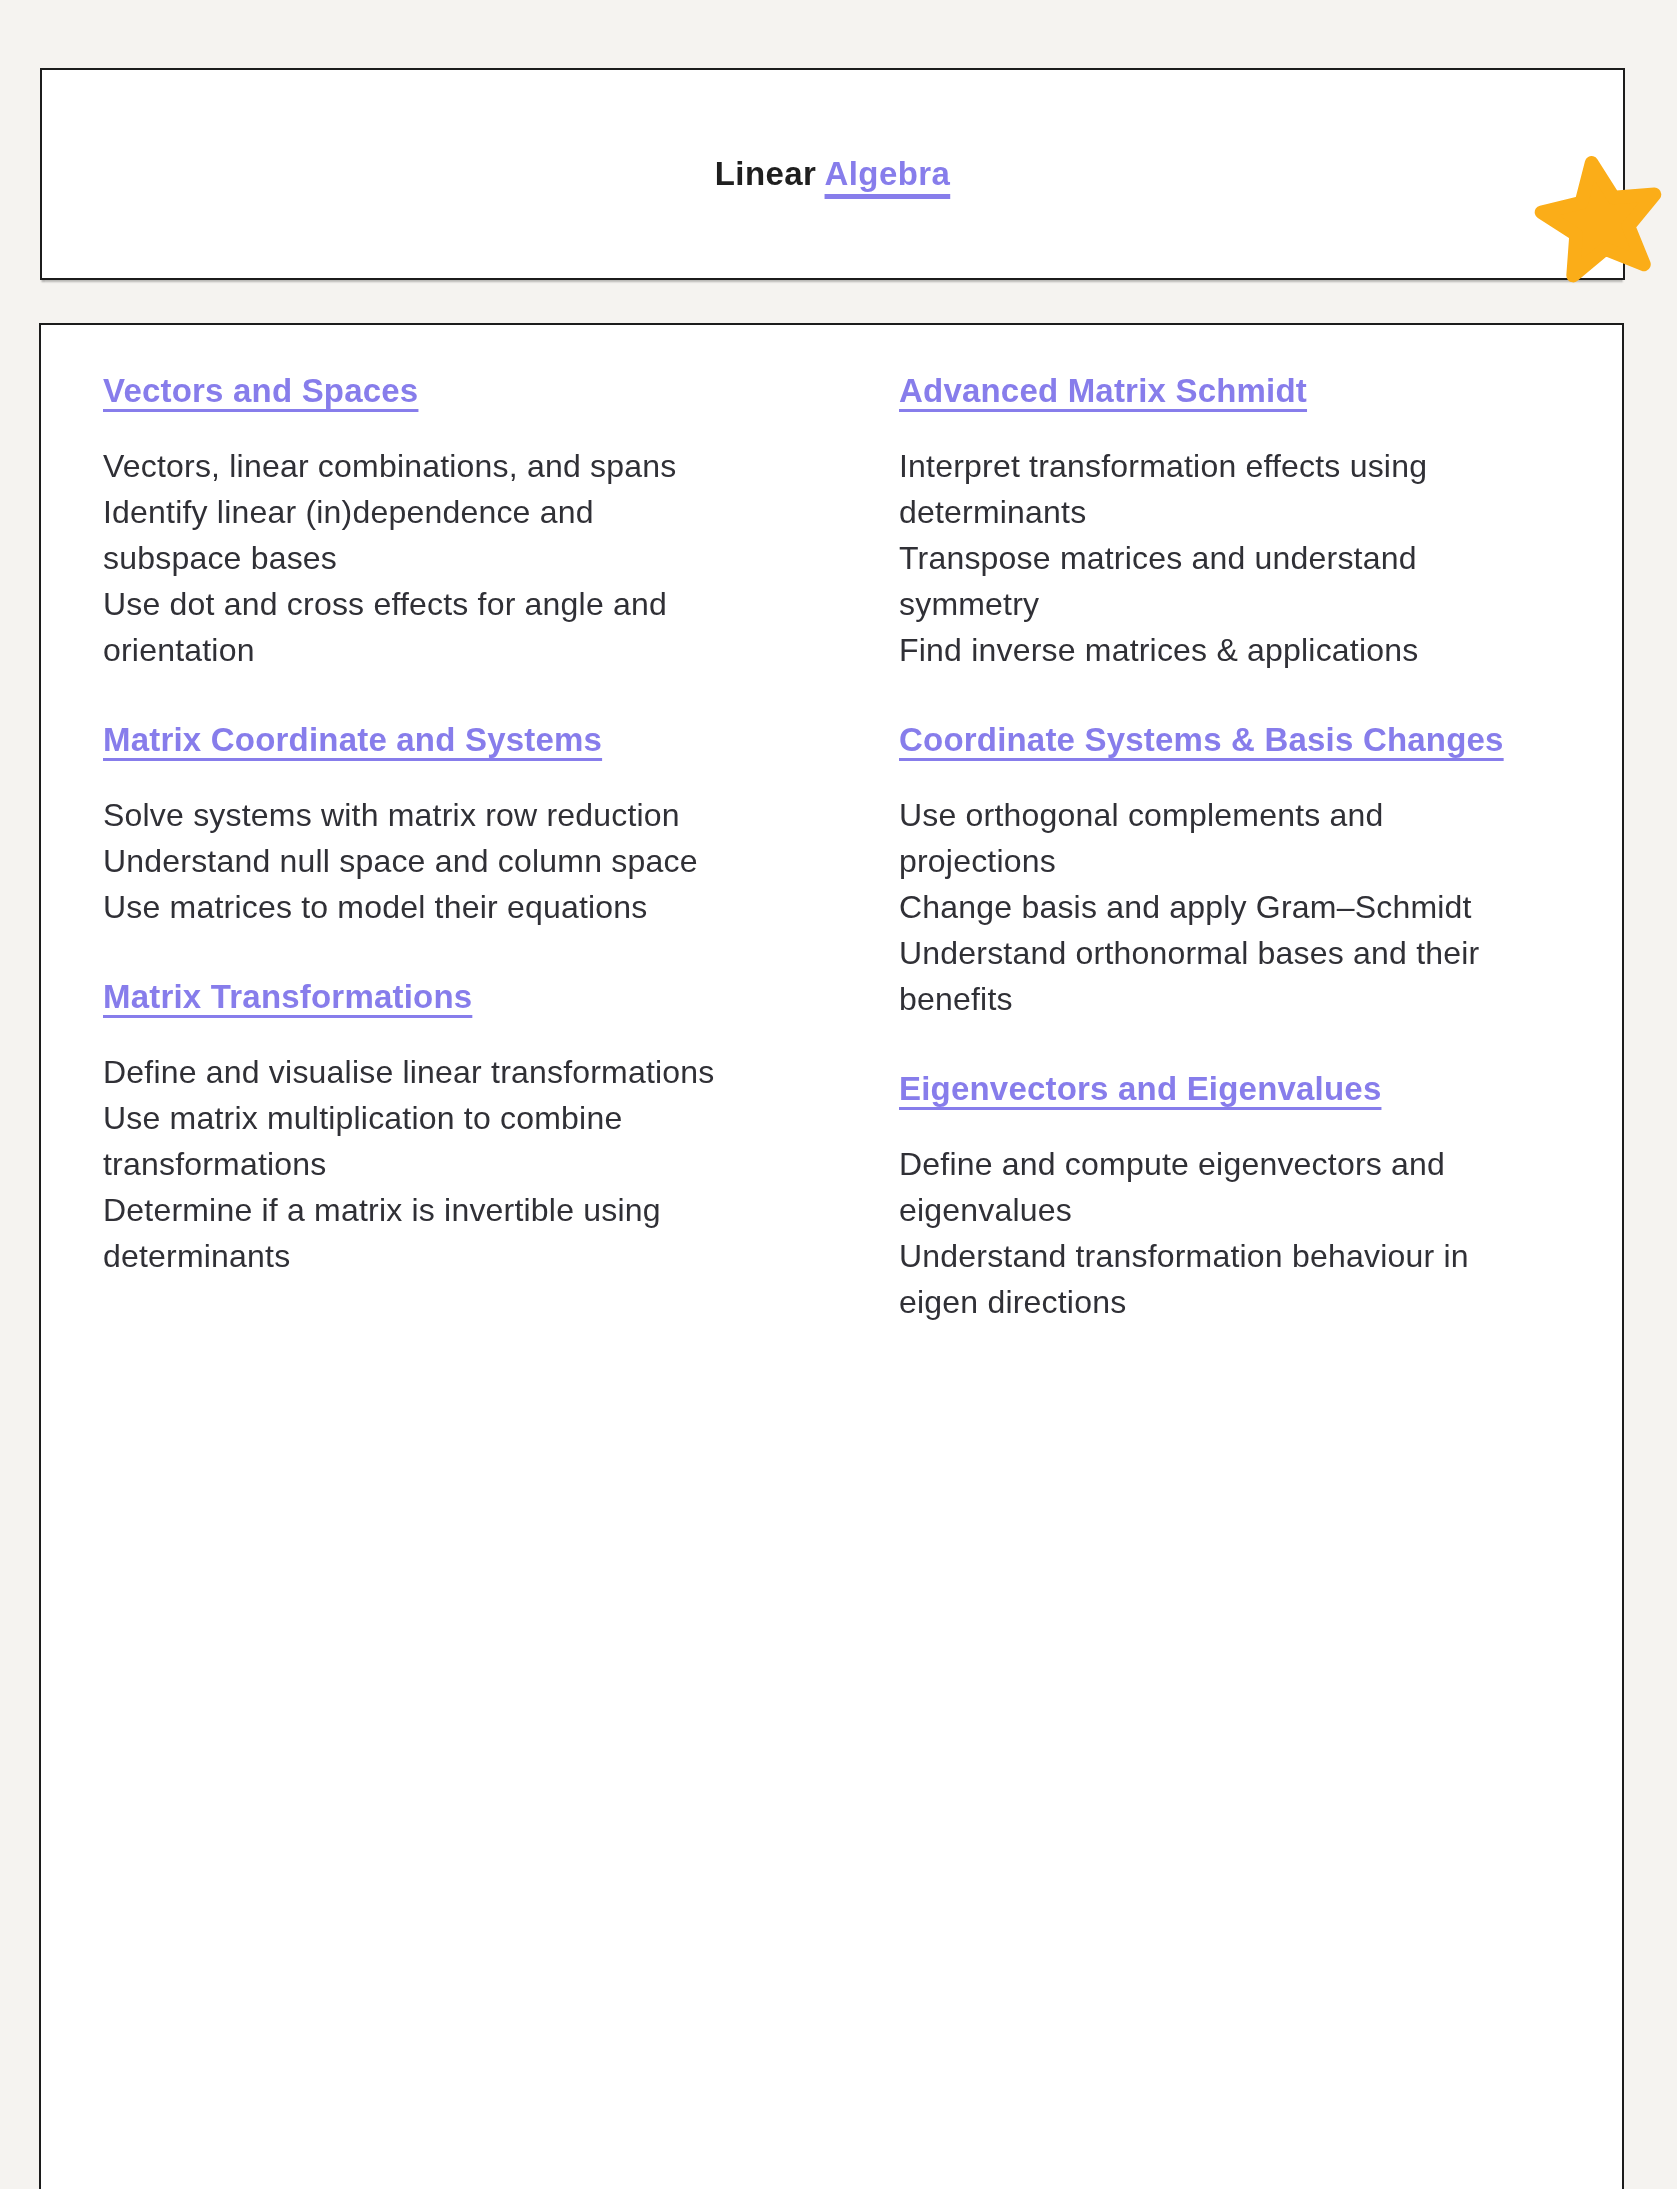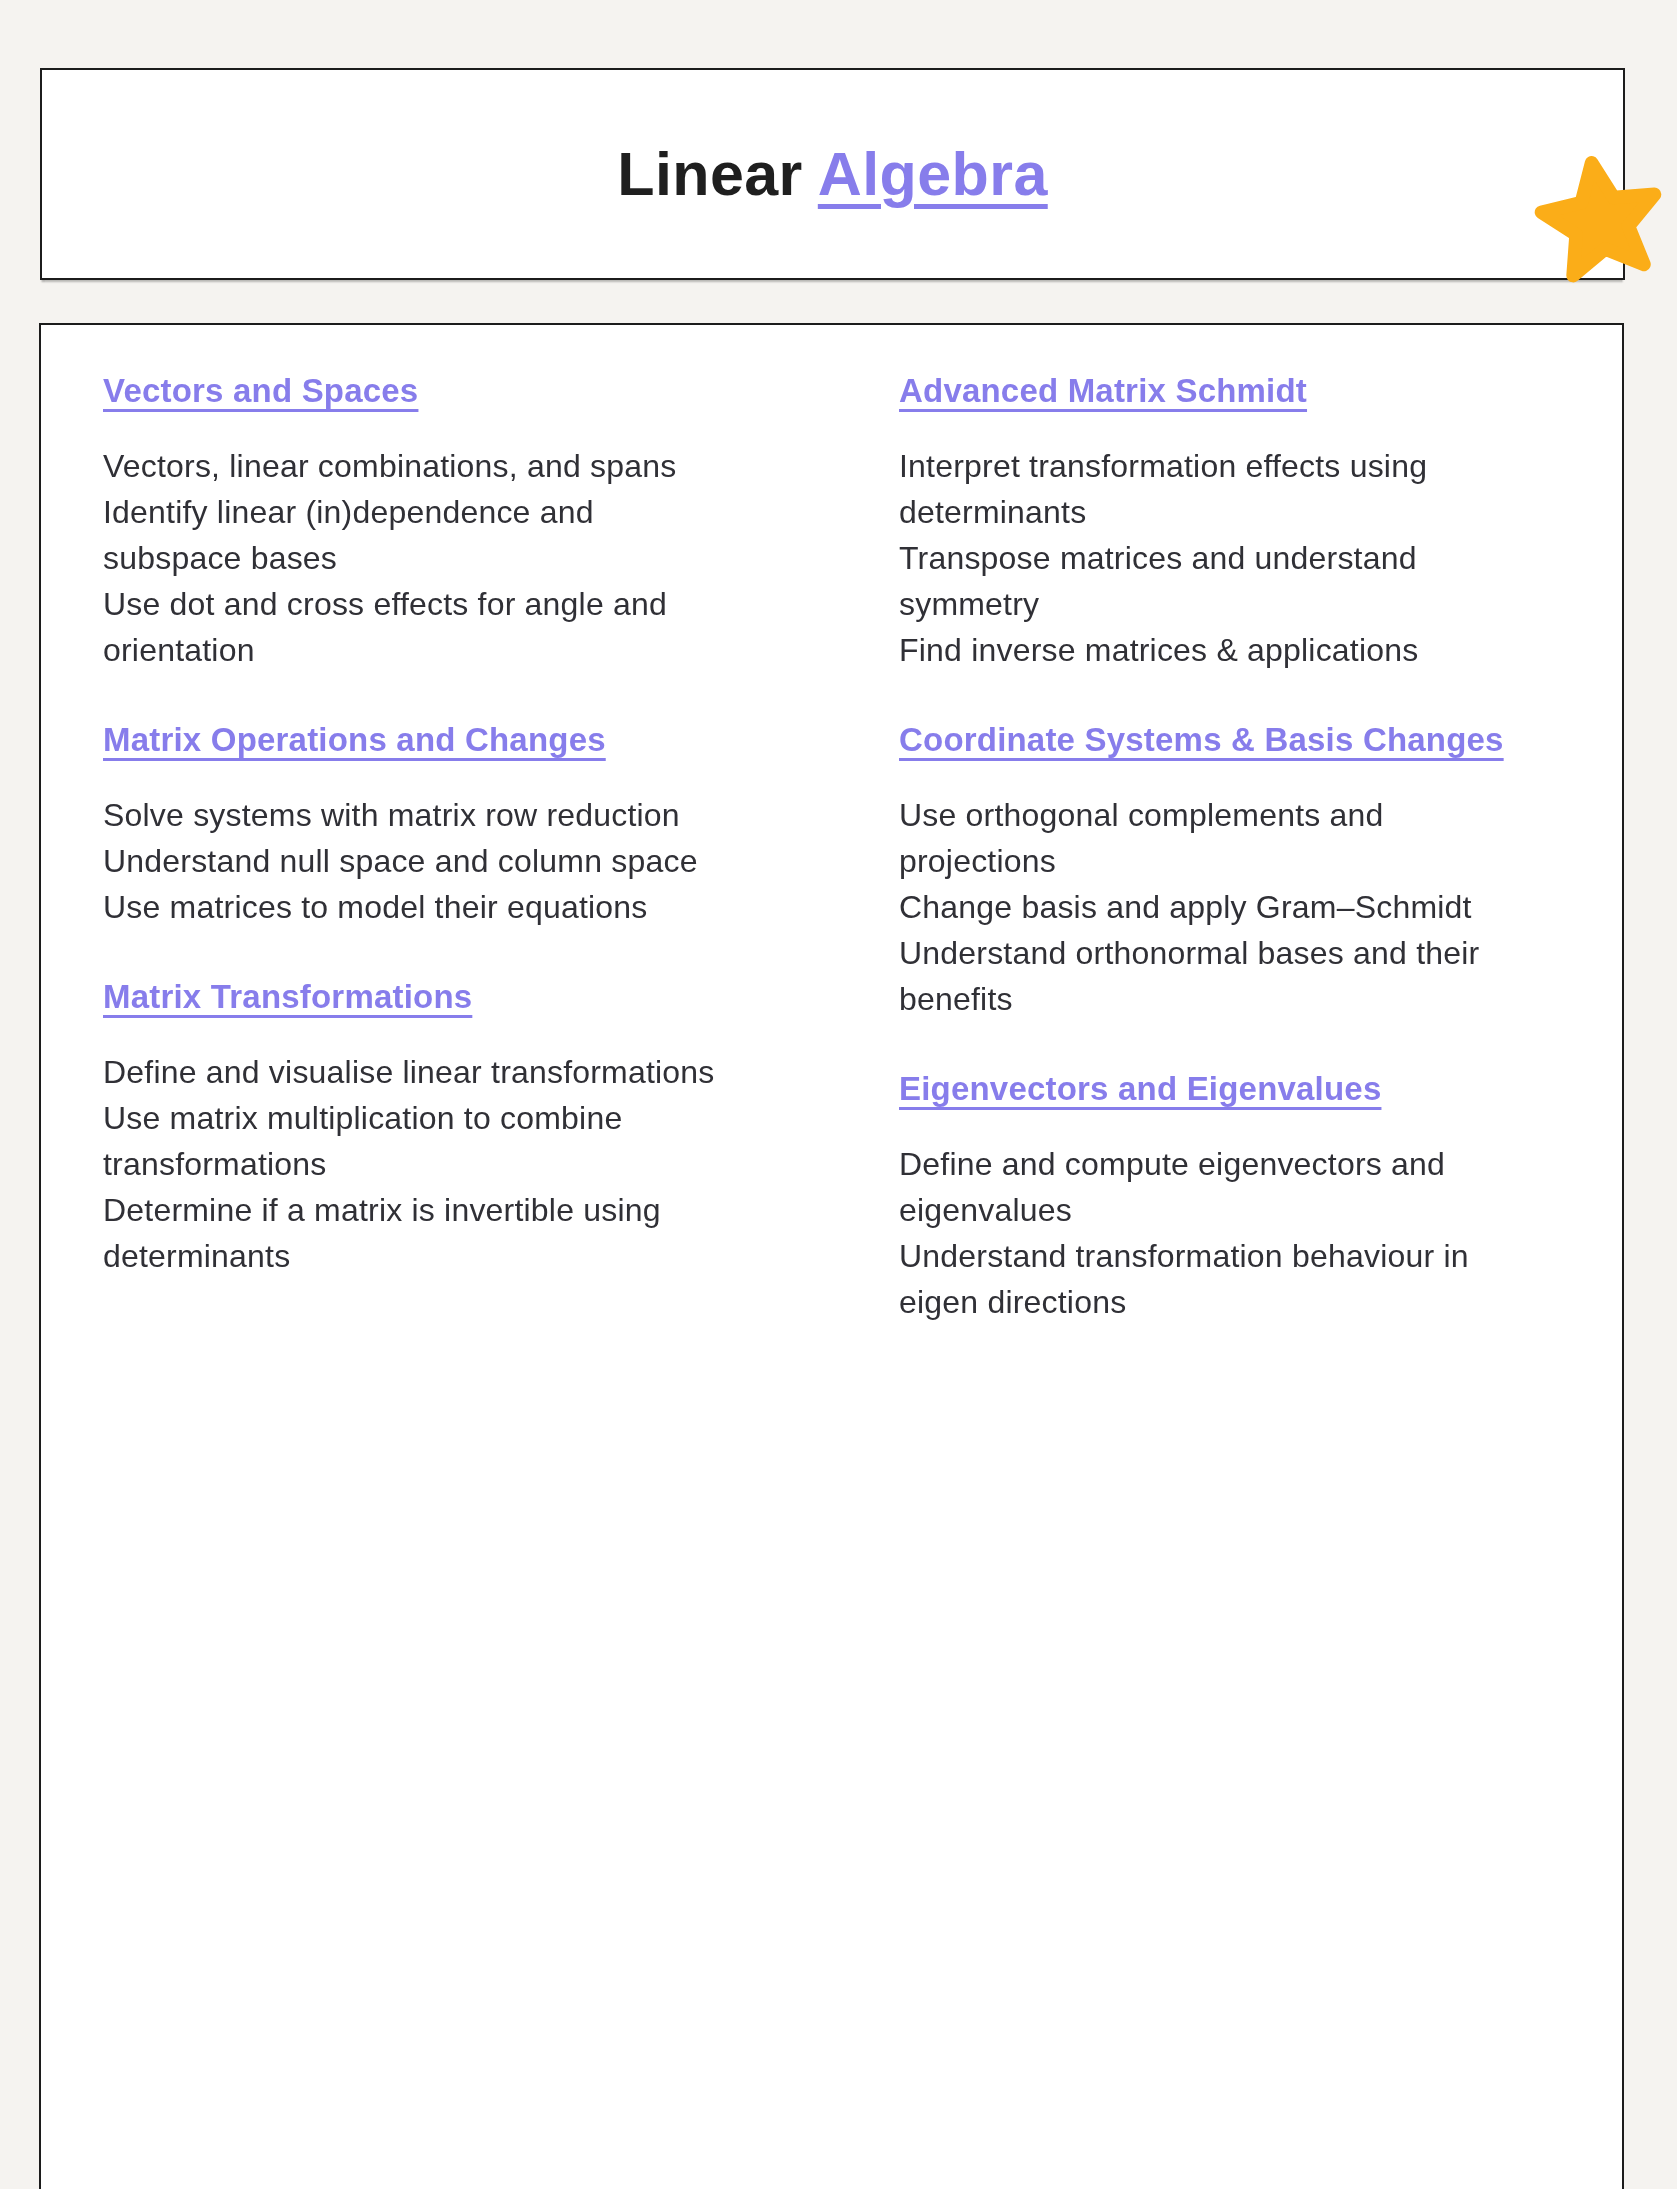--- a/index.html
+++ b/index.html
@@ -18,21 +18,21 @@
     width: 1585px; height: 212px;
     background: #ffffff;
     border: 2.6px solid #1c1c1c;
     box-shadow: 0 3.4px 1.7px -1.7px rgba(0,0,0,0.28);
     display: flex;
     align-items: center;
     justify-content: center;
     z-index: 1;
   }
   .title {
-    font-size: 61px;
+    font-size: 33px;
     font-weight: 700;
     letter-spacing: 0.4px;
     color: #1f1f1f;
     white-space: pre;
     text-align: center;
   }
   .title .highlight {
     color: #877deb;
     text-decoration: underline;
     text-decoration-thickness: 5.1px;
@@ -99,21 +99,21 @@
       <div class="col">
         <div class="section">
           <h3>Vectors and Spaces</h3>
           <div class="body">Vectors, linear combinations, and spans
 Identify linear (in)dependence and
 subspace bases
 Use dot and cross effects for angle and
 orientation</div>
         </div>
         <div class="section">
-          <h3>Matrix Operations and Changes</h3>
+          <h3>Matrix Coordinate and Systems</h3>
           <div class="body">Solve systems with matrix row reduction
 Understand null space and column space
 Use matrices to model their equations</div>
         </div>
         <div class="section">
           <h3>Matrix Transformations</h3>
           <div class="body">Define and visualise linear transformations
 Use matrix multiplication to combine
 transformations
 Determine if a matrix is invertible using

